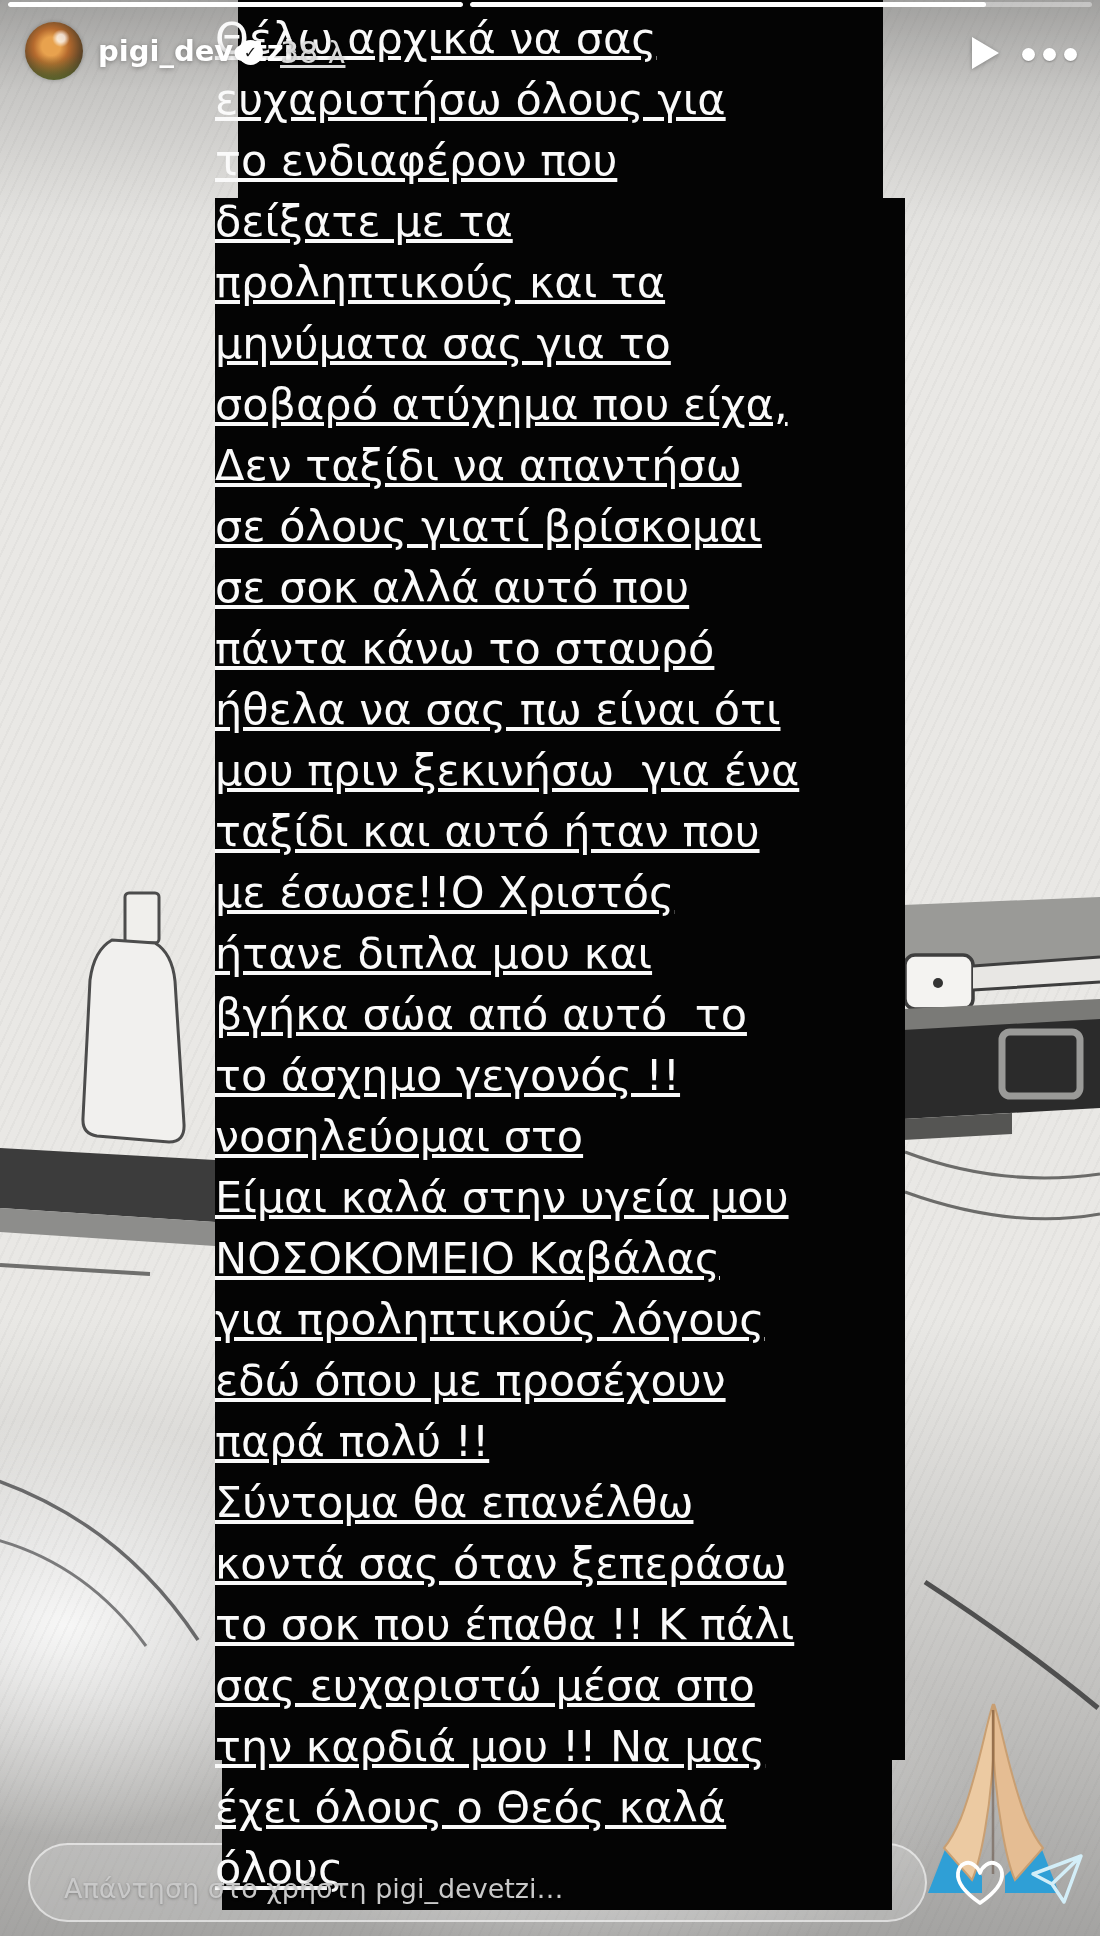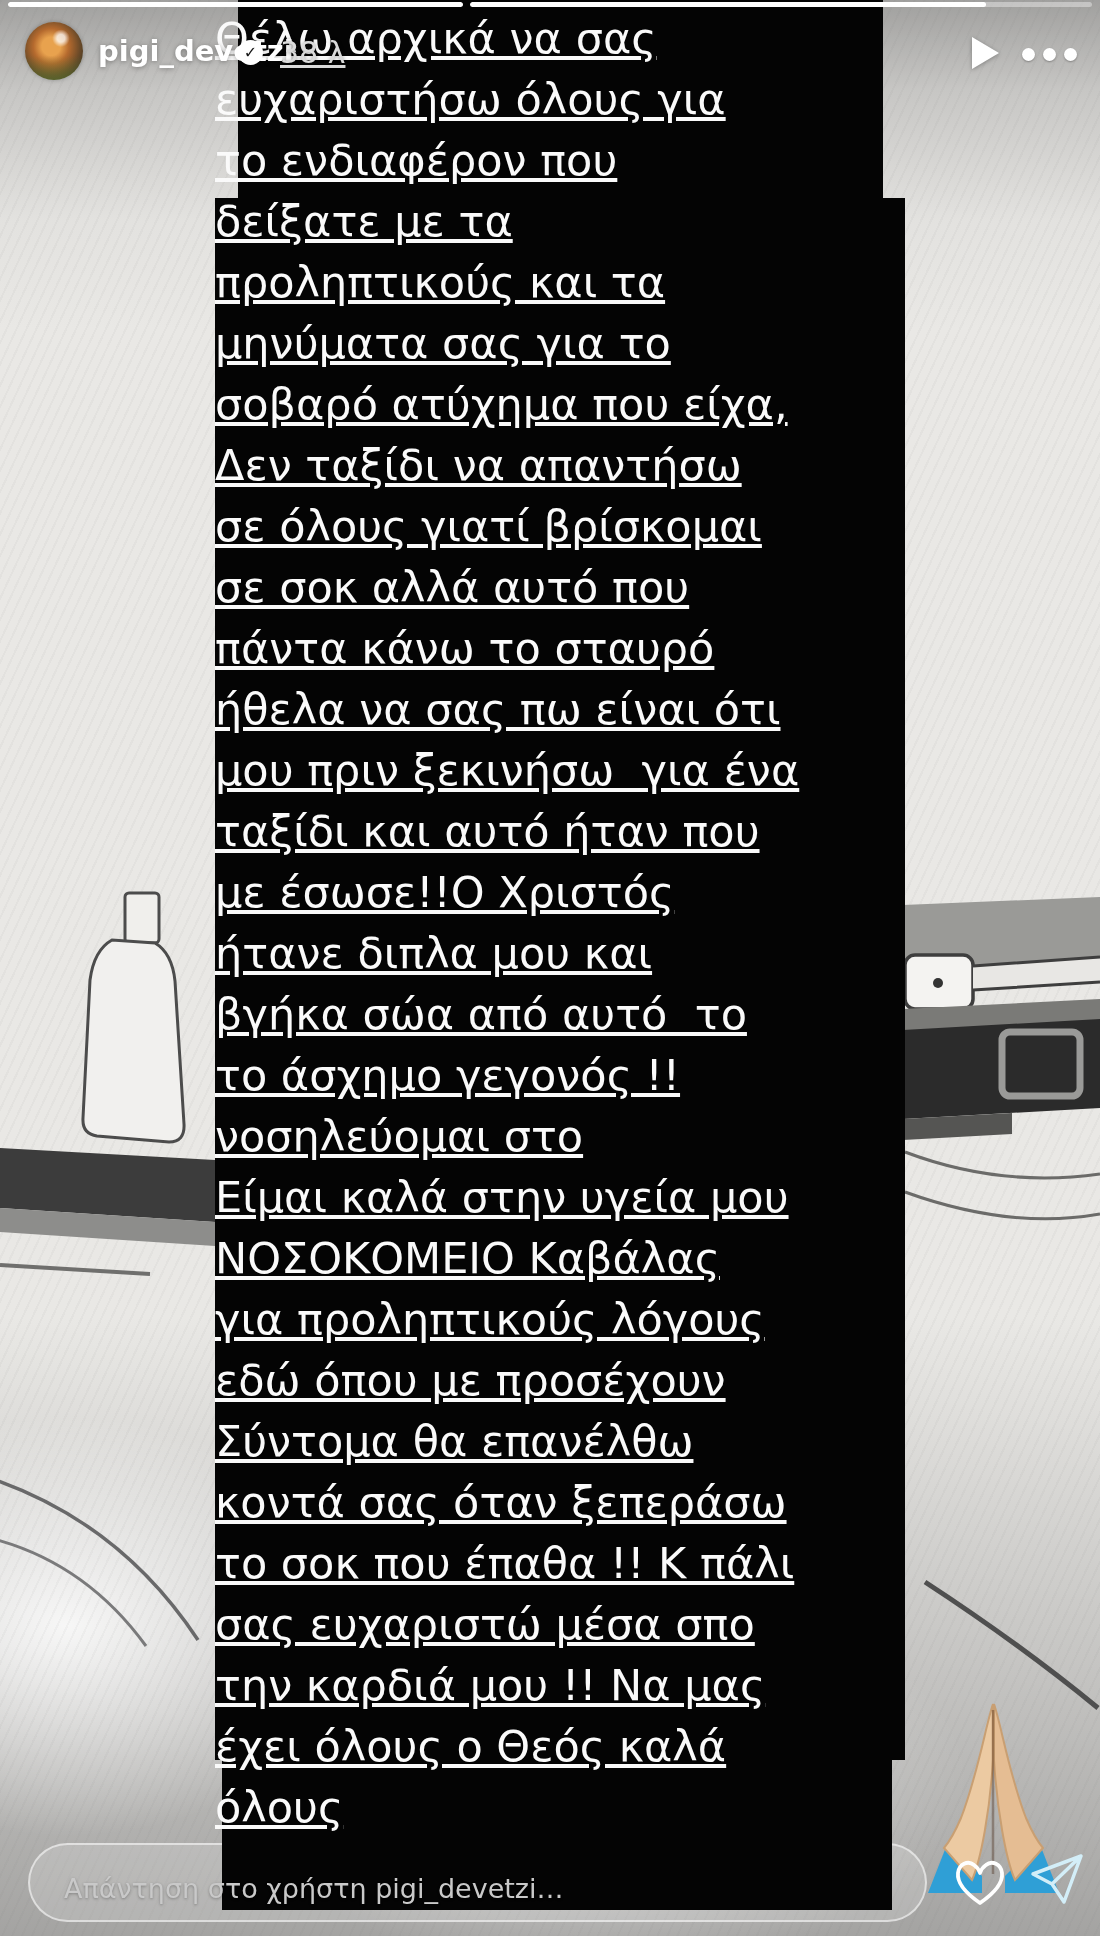--- a/index.html
+++ b/index.html
@@ -115,20 +115,21 @@
     <div>ταξίδι και αυτό ήταν που</div>
     <div>με έσωσε!!Ο Χριστός</div>
     <div>ήτανε διπλα μου και</div>
     <div>βγήκα σώα από αυτό  το</div>
     <div>το άσχημο γεγονός !!</div>
     <div>νοσηλεύομαι στο</div>
     <div>Είμαι καλά στην υγεία μου</div>
     <div>ΝΟΣΟΚΟΜΕΙΟ Καβάλας</div>
     <div>για προληπτικούς λόγους</div>
     <div>εδώ όπου με προσέχουν</div>
+    <div>παρά πολύ !!</div>
     <div>Σύντομα θα επανέλθω</div>
     <div>κοντά σας όταν ξεπεράσω</div>
     <div>το σοκ που έπαθα !! Κ πάλι</div>
     <div>σας ευχαριστώ μέσα σπο</div>
     <div>την καρδιά μου !! Να μας</div>
     <div>έχει όλους ο Θεός καλά</div>
     <div>όλους</div>
   </div>
 
   <svg class="hands" width="175" height="195" viewBox="0 0 175 195">

